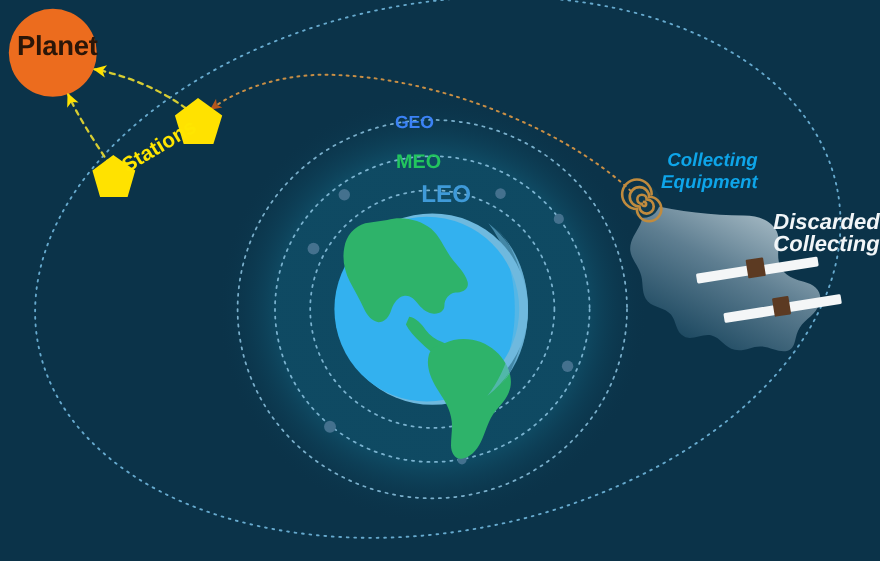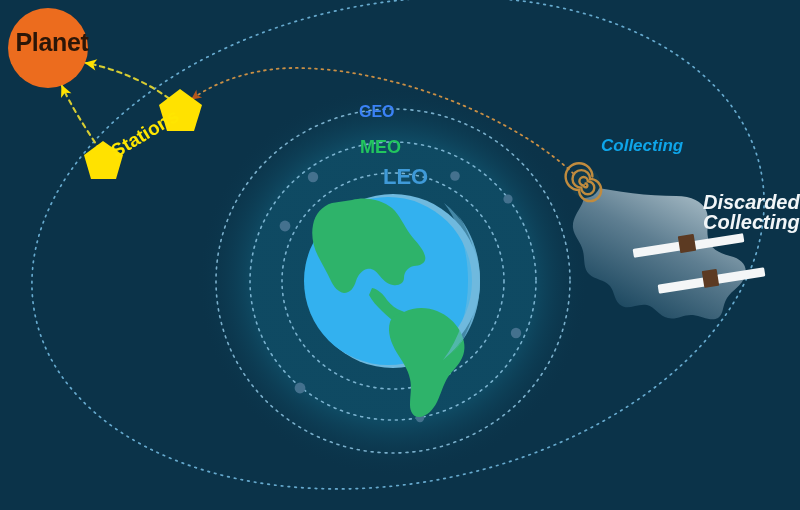--- a/index.html
+++ b/index.html
@@ -216,20 +216,21 @@
   <div class="lbl" id="planet-label">Planet</div>
 
   <div class="lbl" id="stations-label">Stations</div>
 
   <div class="lbl" id="geo-label">GEO</div>
   <div class="lbl" id="meo-label">MEO</div>
   <div class="lbl" id="leo-label">LEO</div>
 
   <div class="lbl" id="collecting-label">
     <div>Collecting</div>
+    <div>Equipment</div>
   </div>
 
   <div class="lbl" id="discarded-label">
     <div>Discarded</div>
     <div>Collecting</div>
   </div>
 
 </div>
 
 </body></html>

